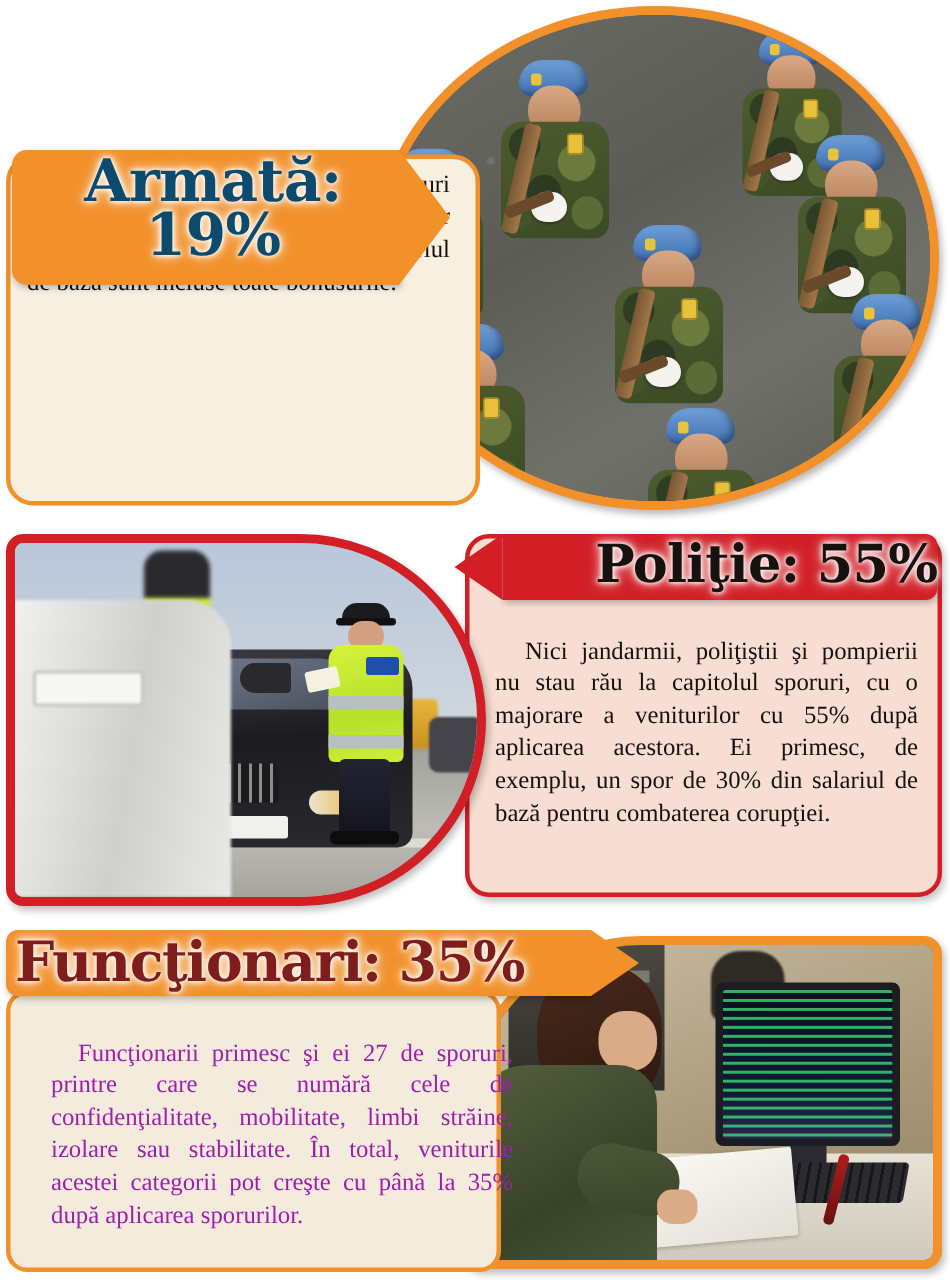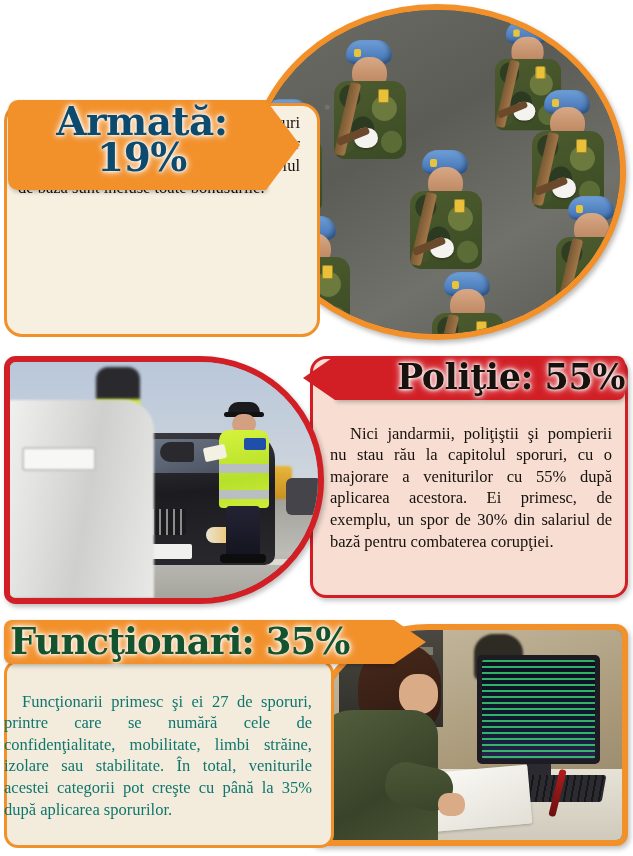--- a/index.html
+++ b/index.html
@@ -111,39 +111,39 @@
     box-sizing:border-box;
   }
   .p3-photo{
     position:absolute;left:308px;top:12px;width:320px;height:222px;
     border:6px solid #f2902a;
     border-radius:120px 12px 12px 12px;
     box-sizing:border-box;overflow:hidden;background:#6b6a58;
     box-shadow:2px 3px 5px rgba(0,0,0,.25);
   }
   .p3-text{
-    position:absolute;left:4px;top:62px;width:308px;
-    font-size:16.5px;line-height:1.31;color:#0f766e;
+    position:absolute;left:34px;top:62px;width:308px;
+    font-size:16.5px;line-height:1.31;color:#a21caf;
     text-align:justify;text-indent:18px;
   }
   .banner-o3{
     position:absolute;left:4px;top:8px;width:390px;height:44px;
     background:#f2902a;border-radius:8px 0 0 8px;
     box-shadow:1px 2px 4px rgba(0,0,0,.25);
     z-index:6;
   }
   .banner-o3::after{
     content:"";position:absolute;left:100%;top:0;width:0;height:0;
     border-top:22px solid transparent;
     border-bottom:22px solid transparent;
     border-left:32px solid #f2902a;
   }
   .banner-o3 .ttl{
     position:absolute;left:6px;top:-3px;width:390px;text-align:left;
-    font-size:37px;line-height:48px;font-weight:bold;color:#14532d;
+    font-size:37px;line-height:48px;font-weight:bold;color:#7f1d1d;
     font-family:"DejaVu Serif","Liberation Serif",serif;
     letter-spacing:-1px;
     text-shadow:0 0 5px #fff,0 0 9px #fff,0 0 3px #fff;
   }
 
   
   .ph{position:absolute;inset:0;}
 
   
   .asphalt{position:absolute;inset:0;

